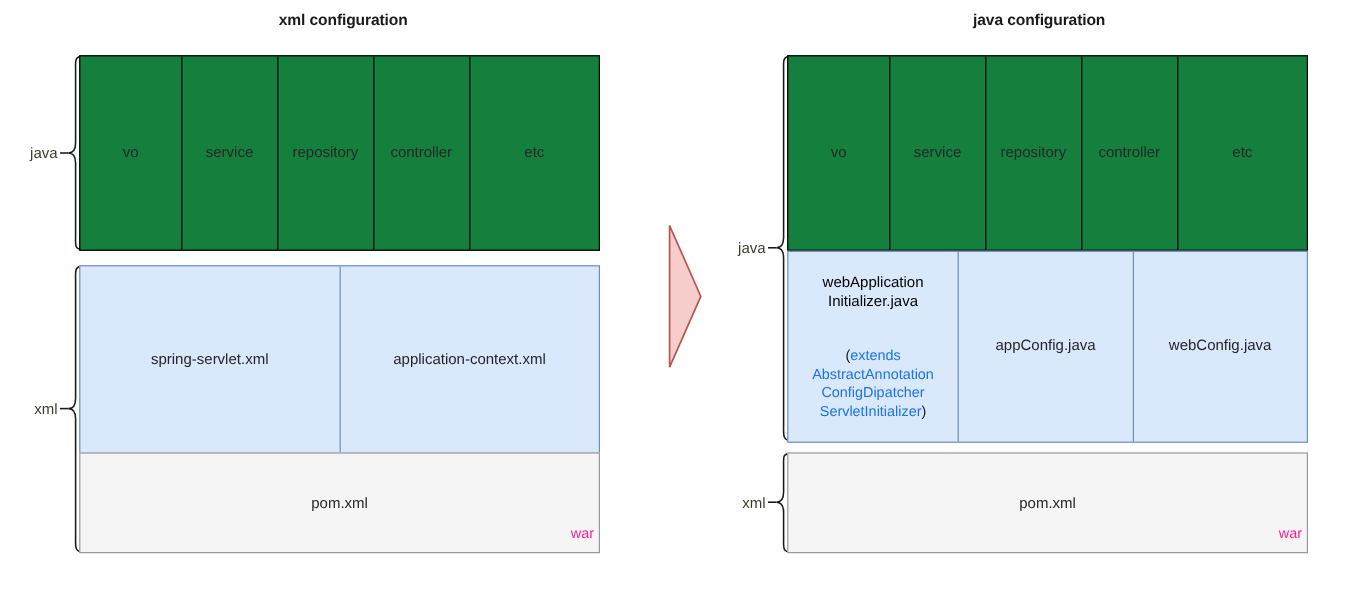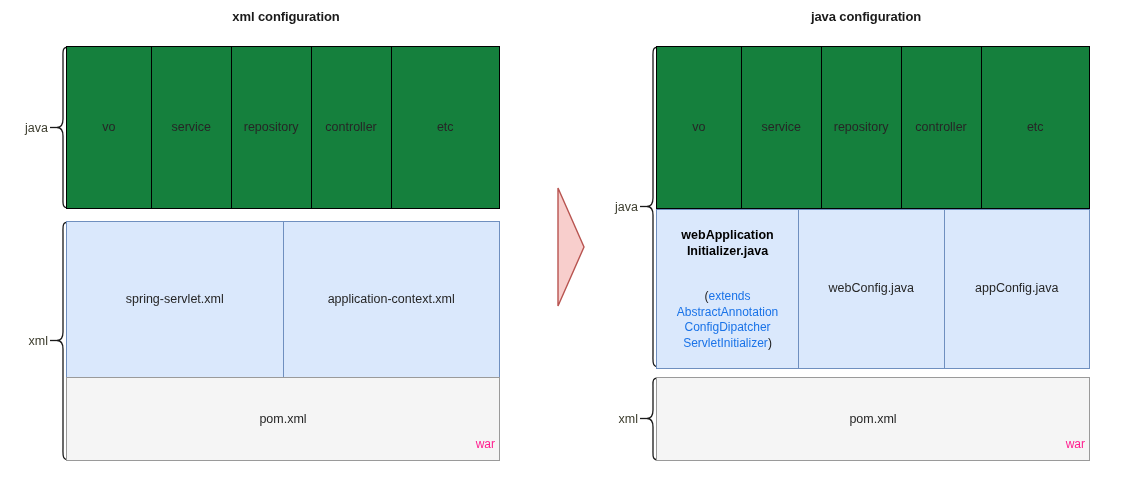--- a/index.html
+++ b/index.html
@@ -84,21 +84,21 @@
     font-weight: normal;
   }
 
   
   .init-cell {
     flex-direction: column;
     padding: 0 6px;
   }
   .init-title {
     font-size: 12.5px;
-    font-weight: bold;
+    font-weight: normal;
     color: #000000;
     line-height: 1.3;
   }
   .init-sub {
     margin-top: 30px;
     font-size: 12px;
     font-weight: normal;
     line-height: 1.3;
     color: #1a73e8;
   }
@@ -197,22 +197,22 @@
       <span>webApplication</span><br>
       <span>Initializer.java</span>
     </div>
     <div class="init-sub">
       <span class="paren">(</span><span>extends</span><br>
       <span>AbstractAnnotation</span><br>
       <span>ConfigDipatcher</span><br>
       <span>ServletInitializer</span><span class="paren">)</span>
     </div>
   </div>
+  <div class="cell" style="flex:150 0 0">appConfig.java</div>
   <div class="cell" style="flex:150 0 0">webConfig.java</div>
-  <div class="cell" style="flex:150 0 0">appConfig.java</div>
 </div>
 
 <div class="brace-group" style="left:646px; top:377px; width:14px; height:84px;">
   <span class="brace-label">xml</span>
   <svg width="14" height="84" viewBox="0 0 14 84">
     <path d="M13,1 C6,1 7,4 7,10 L7,33 C7,39 5,41.5 1,41.5 C5,41.5 7,44 7,50 L7,73 C7,79 6,83 13,83" fill="none" stroke="#1a1a1a" stroke-width="1.3"></path>
     <line x1="1" y1="41.5" x2="-6" y2="41.5" stroke="#1a1a1a" stroke-width="1.3"></line>
   </svg>
 </div>
 

